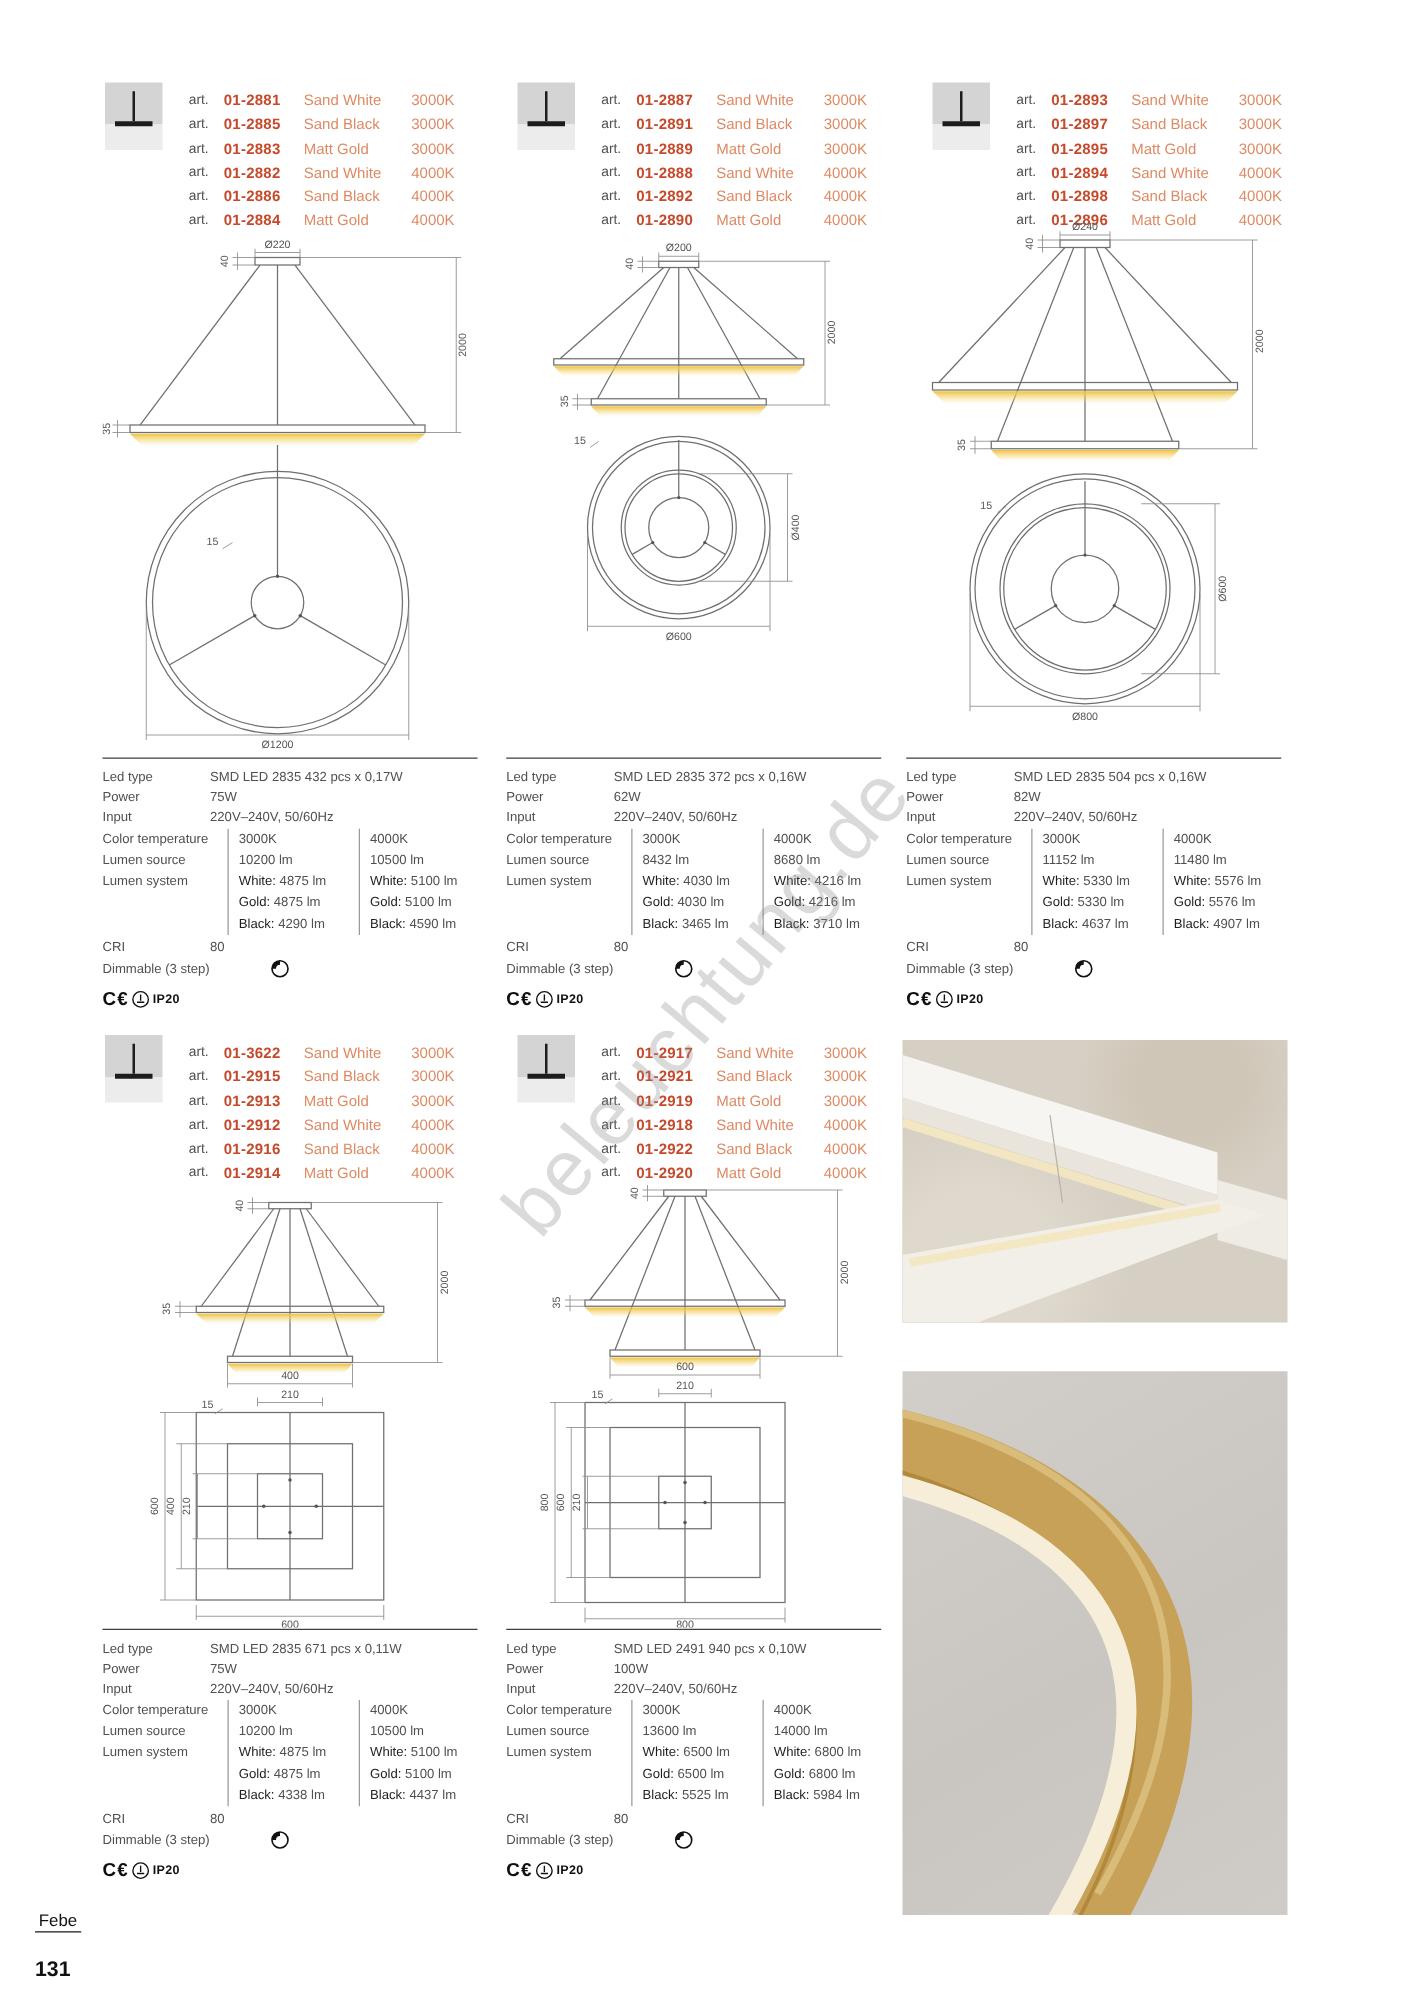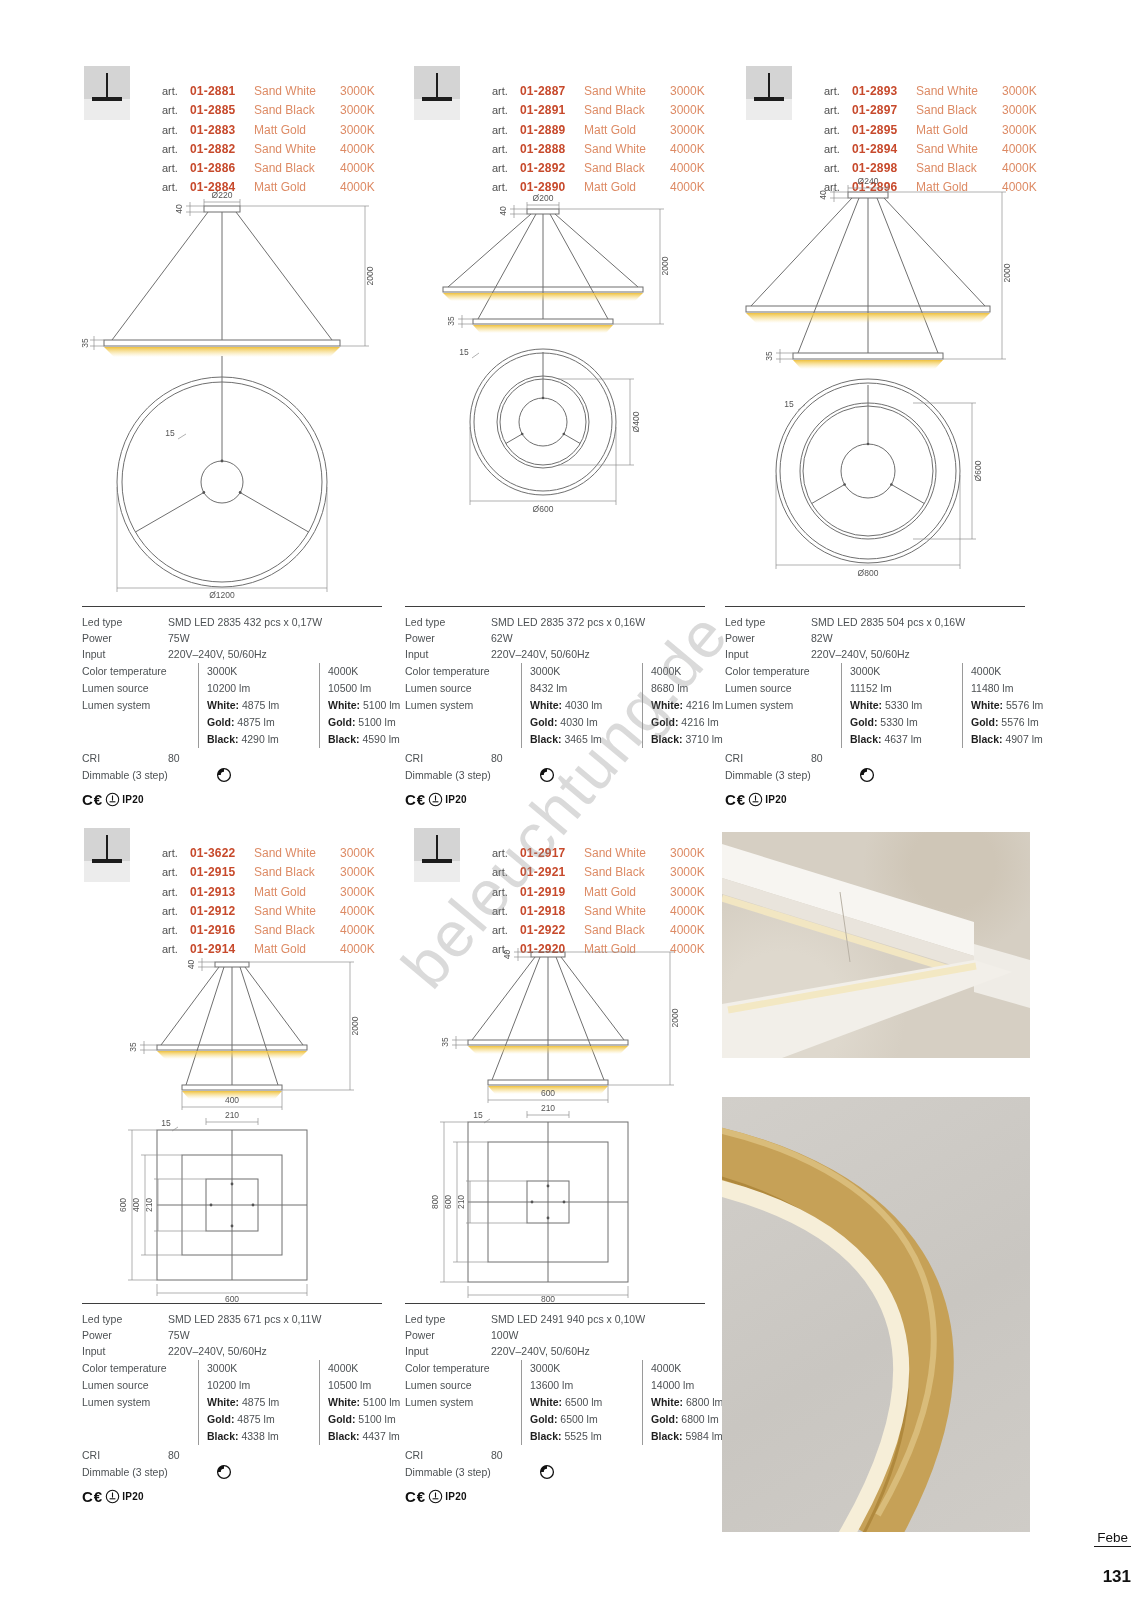--- a/index.html
+++ b/index.html
@@ -6,35 +6,35 @@
   body{
     width:1131px;height:1600px;position:relative;background:#ffffff;
     font-family:"Liberation Sans", sans-serif;overflow:hidden;color:#4d5154;
   }
   
   .pgroup{position:absolute;display:flex;}
   .thumb{
     width:46px;height:54px;flex:none;margin-right:16px;
     background:linear-gradient(#d4d4d4 0 62%, #ececec 62% 100%);
   }
-  .articles{list-style:none;margin:16px;padding:0;font-size:12px;}
+  .articles{list-style:none;margin:5px;padding:0;font-size:12px;}
   .article-row{display:flex;line-height:19.3px;white-space:nowrap;}
   .art{color:#4f4f4f;width:28px;font-size:11px;}
   .code{color:#c7492b;font-weight:700;width:64px;letter-spacing:.2px;}
   .finish{color:#dd8a64;width:86px;}
   .temp{color:#dd8a64;}
   
   .specs{position:absolute;width:300px;border-top:1.5px solid #3e3e3e;padding-top:7px;
          font-size:10.5px;color:#4d5154;}
   .srow{display:flex;line-height:16px;}
   .slabel{width:86px;flex:none;}
-  .stwo{display:flex;line-height:17px;margin:1px 0 2px 0;gap:16px;}
+  .stwo{display:flex;line-height:17px;margin:1px 0 2px 0;}
   .stwo .sl{width:100px;flex:none;}
   .stwo .sc{width:96px;flex:none;border-left:1px solid #9a9a9a;padding-left:8px;}
-  .bk{color:#1e1e1e;font-weight:700;text-align:right;}
+  .bk{color:#1e1e1e;font-weight:400;text-align:right;}
   .dimrow{display:flex;align-items:center;line-height:18px;gap:34px;}
   .dimrow .slabel{width:100px;}
   .certs{margin-top:7px;display:flex;align-items:center;gap:2px;color:#101010;}
   .ce{font-size:15px;font-weight:700;letter-spacing:1px;color:#101010;}
   .ip{font-size:10px;font-weight:700;color:#101010;letter-spacing:.3px;}
   
   .dg{position:absolute;}
   .dg .ln{stroke:#6f6f6f;fill:none;stroke-width:1;}
   .dg .dml{stroke:#8f8f8f;fill:none;stroke-width:.7;}
   .dg text{fill:#555;font-size:8.5px;stroke:none;}
@@ -47,21 +47,21 @@
       radial-gradient(circle at 75% 15%, #cfc6b7 0 14%, rgba(0,0,0,0) 30%),
       radial-gradient(circle at 20% 80%, #ded8cd 0 20%, rgba(0,0,0,0) 40%),
       #d6cfc3;}
   .photo2{left:722px;top:1097px;width:308px;height:435px;
     background:linear-gradient(150deg,#d2cfca 0%,#c9c6c1 55%,#cfccc7 100%);}
   
   .watermark{position:absolute;left:565px;top:800px;
     transform:translate(-50%,-50%) rotate(-50deg);
     font-size:64px;color:rgba(140,140,140,.32);letter-spacing:2px;
     white-space:nowrap;pointer-events:none;}
-  .footer{position:absolute;left:0;right:0;top:1528px;text-align:right;color:#111;}
+  .footer{position:absolute;left:0;right:0;top:1528px;text-align:left;color:#111;padding-left:28px;}
   .family{display:inline-block;font-size:13.5px;border-bottom:1.5px solid #1a1a1a;padding:0 3px 1px;}
   .pageno{font-size:17px;font-weight:700;margin-top:20px;}
 </style>
 </head>
 <body>
 
 <div class="pgroup" style="left:84px;top:66px;">
   <div class="thumb">
   <svg width="46" height="54" viewBox="0 0 46 54">
     <line x1="23" y1="7" x2="23" y2="31" stroke="#1c1c1c" stroke-width="2"></line>

